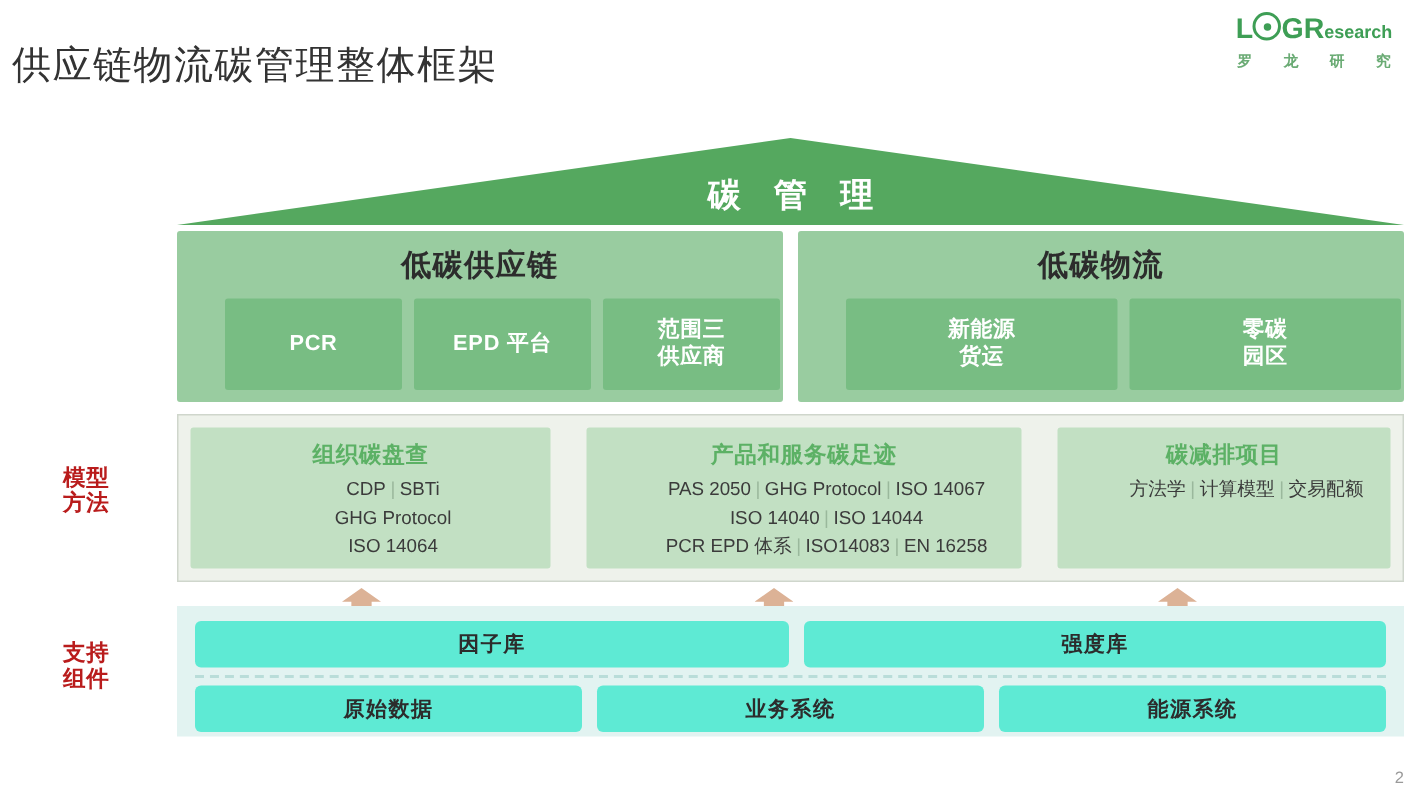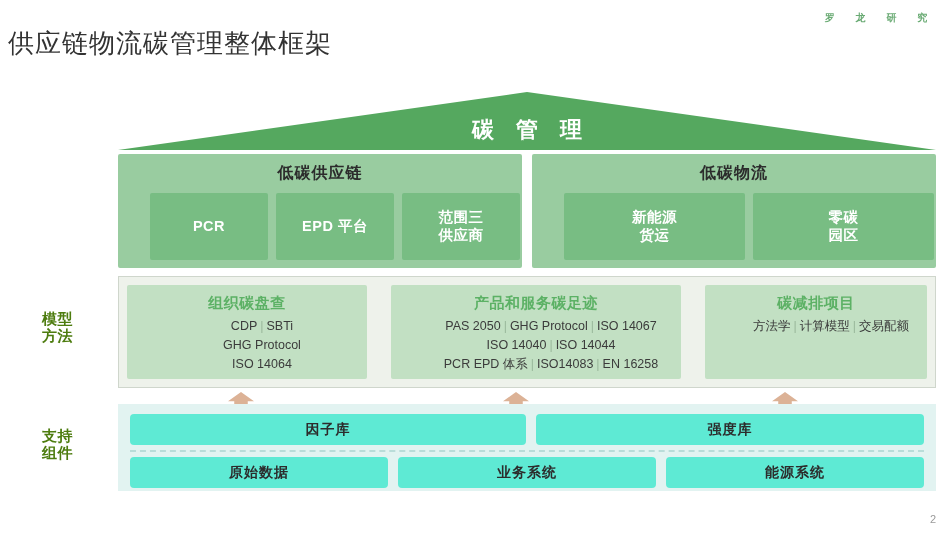--- a/index.html
+++ b/index.html
@@ -56,21 +56,21 @@
   }
 
   
   .pillars{position:absolute;left:118px;top:154px;width:818px;height:114px;display:flex;gap:10px;}
   .pillar{
     flex:1;background:#99cca0;border-radius:2px;
     display:flex;flex-direction:column;align-items:center;
     padding-top:9px;box-sizing:border-box;
   }
   .pillar-title{
-    font-size:16px;font-weight:bold;color:#2c2c2c;letter-spacing:1px;
+    font-size:20px;font-weight:bold;color:#2c2c2c;letter-spacing:1px;
   }
   .pillar-boxes{
     display:flex;gap:8px;margin-top:9px;width:100%;
     padding:0 8px 8px 26px;box-sizing:border-box;flex:1;margin-left:12px;
   }
   .pbox{
     flex:1;background:#78bd83;border-radius:2px;
     display:flex;flex-direction:column;align-items:center;justify-content:center;
     color:#ffffff;text-align:center;line-height:1.22;
   }
@@ -116,21 +116,21 @@
     display:flex;align-items:center;justify-content:center;
     font-size:14px;font-weight:bold;color:#2c2c2c;letter-spacing:1px;
   }
   .dash-div{
     height:0;border-top:2px dashed #b9ddd9;margin:5px 0 5px 0;
   }
 
   
   .side-label{
     position:absolute;display:flex;align-items:center;
-    color:#4d7c0f;font-weight:bold;gap:48px;
+    color:#b91c1c;font-weight:bold;gap:48px;
   }
   .side-label .txt{
     font-size:15px;line-height:1.15;text-align:left;letter-spacing:.5px;
   }
   .side-label .chev{
     font-size:25px;margin-left:2px;line-height:1;font-weight:bold;
   }
 
   .page-num{
     position:absolute;right:14px;bottom:10px;
@@ -138,20 +138,23 @@
   }
 </style>
 </head>
 <body>
 
 <div class="slide">
 
   <div class="page-title">供应链物流碳管理整体框架</div>
 
   <div class="logo">
+    <div class="logo-main">
+      <span>L</span><span class="logo-o"></span><span>GR</span><span class="sm">esearch</span>
+    </div>
     <div class="logo-sub">罗 龙 研 究</div>
   </div>
 
   <div class="roof-wrap">
     <div class="roof"></div>
     <div class="roof-label">碳 管 理</div>
   </div>
 
   <div class="pillars">
     <div class="pillar">

